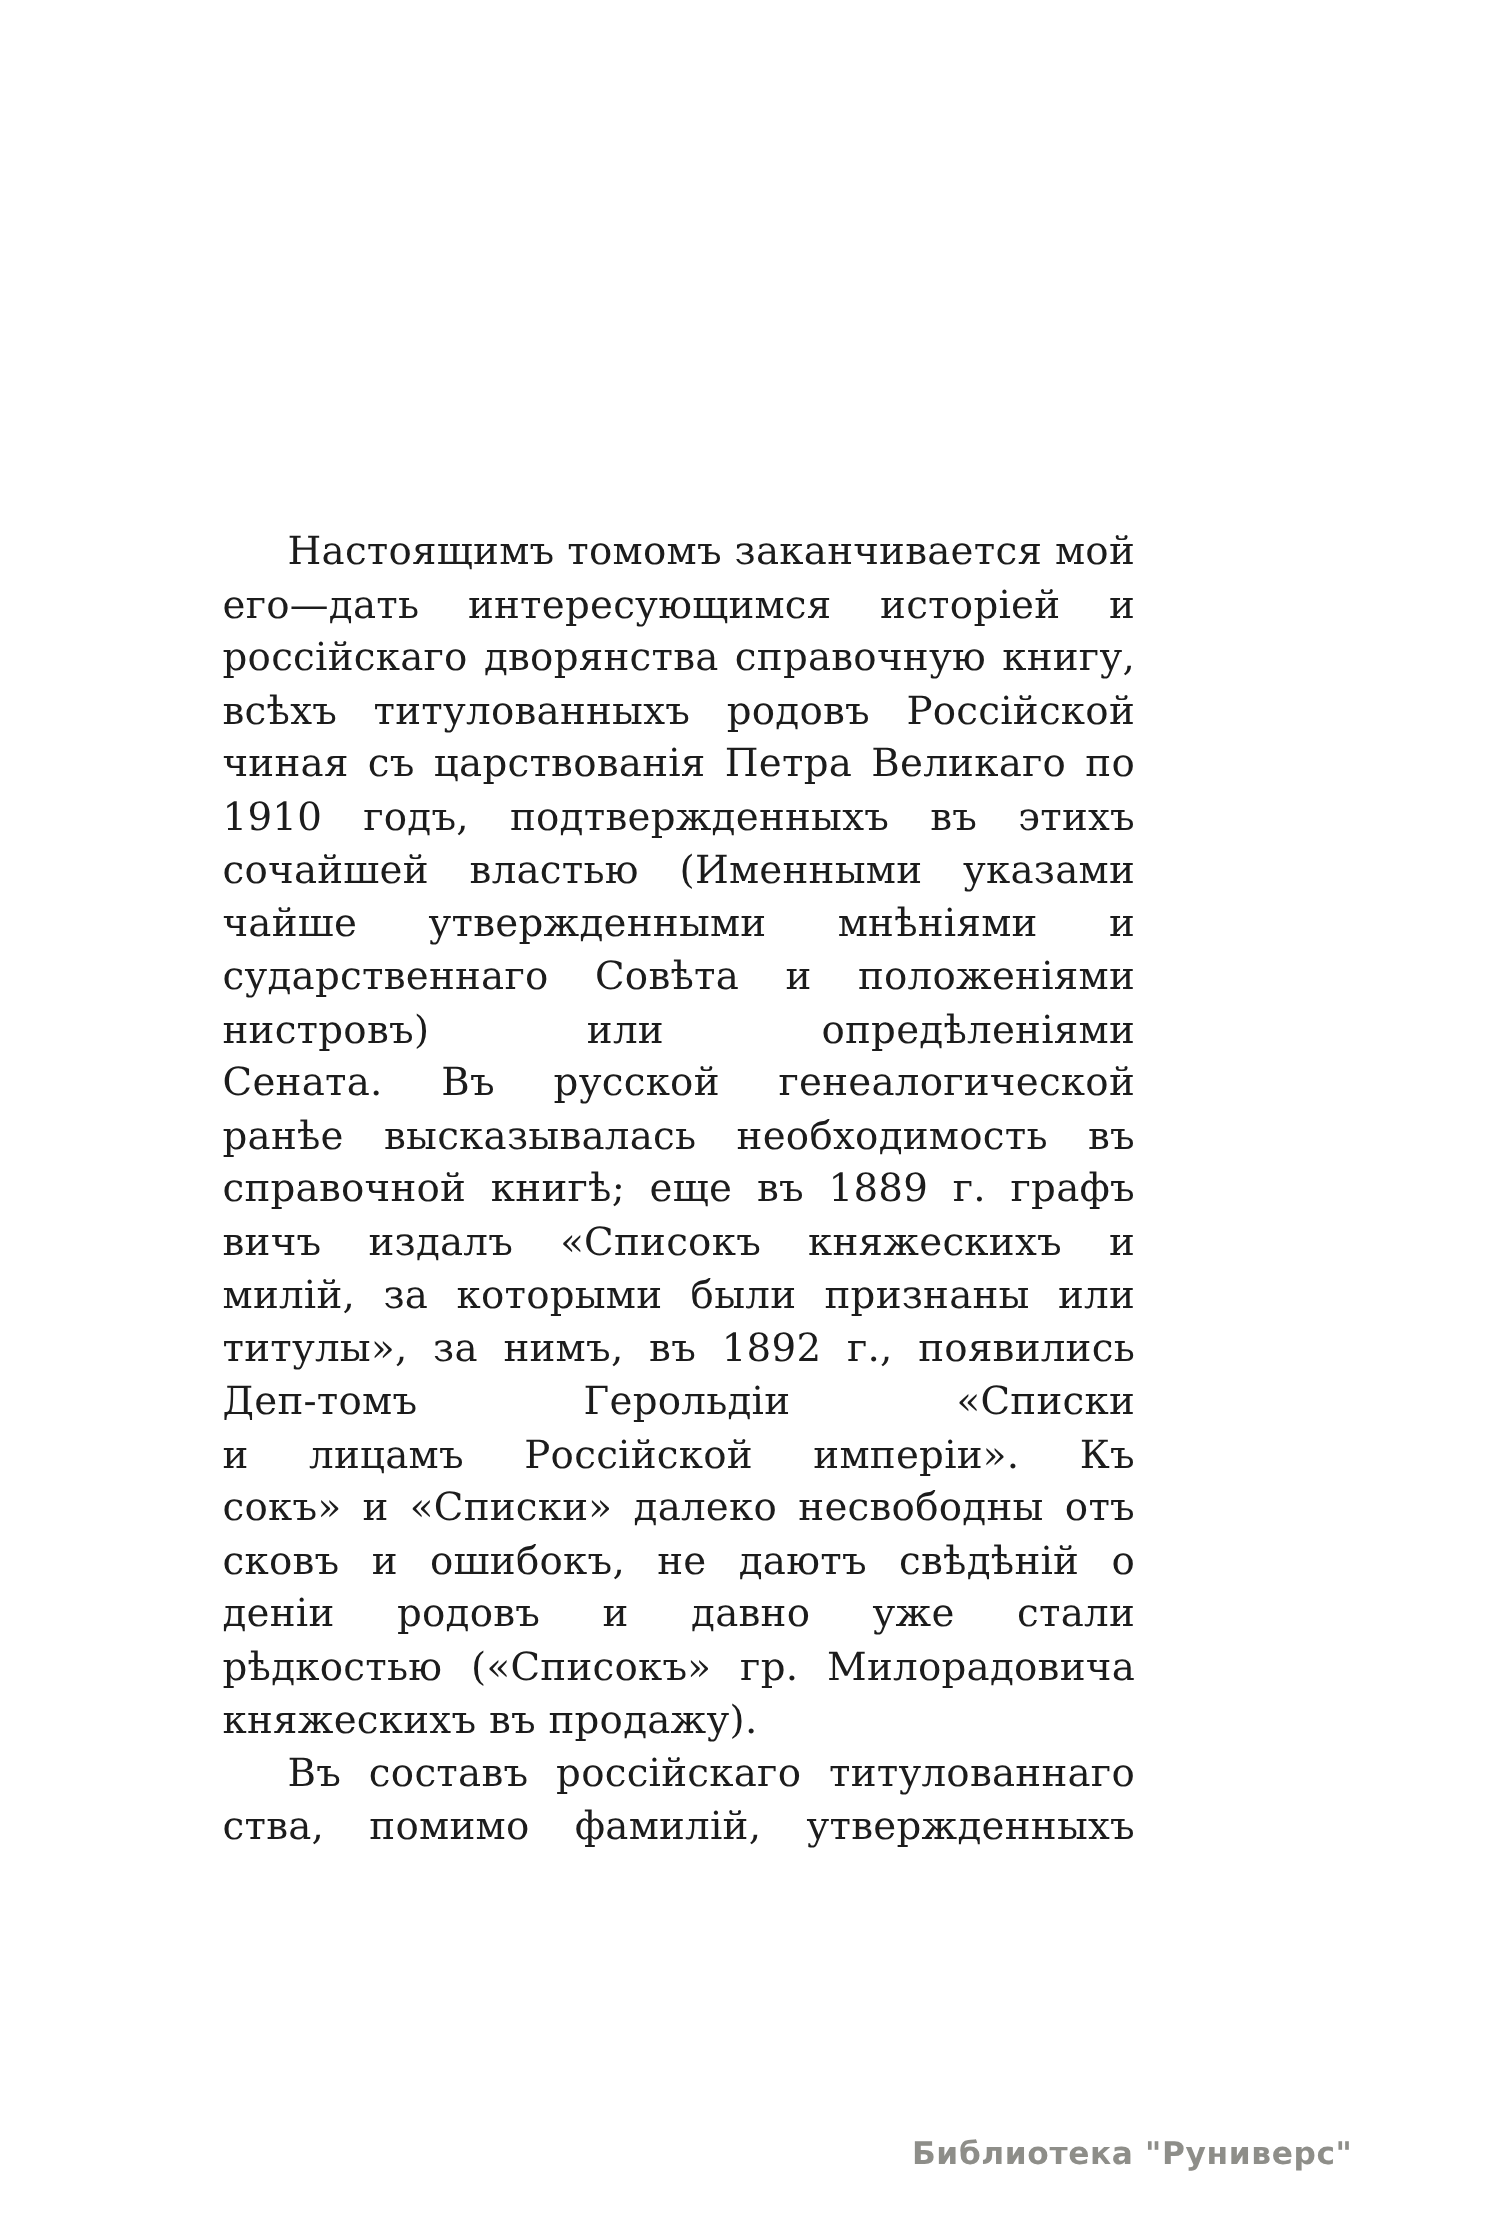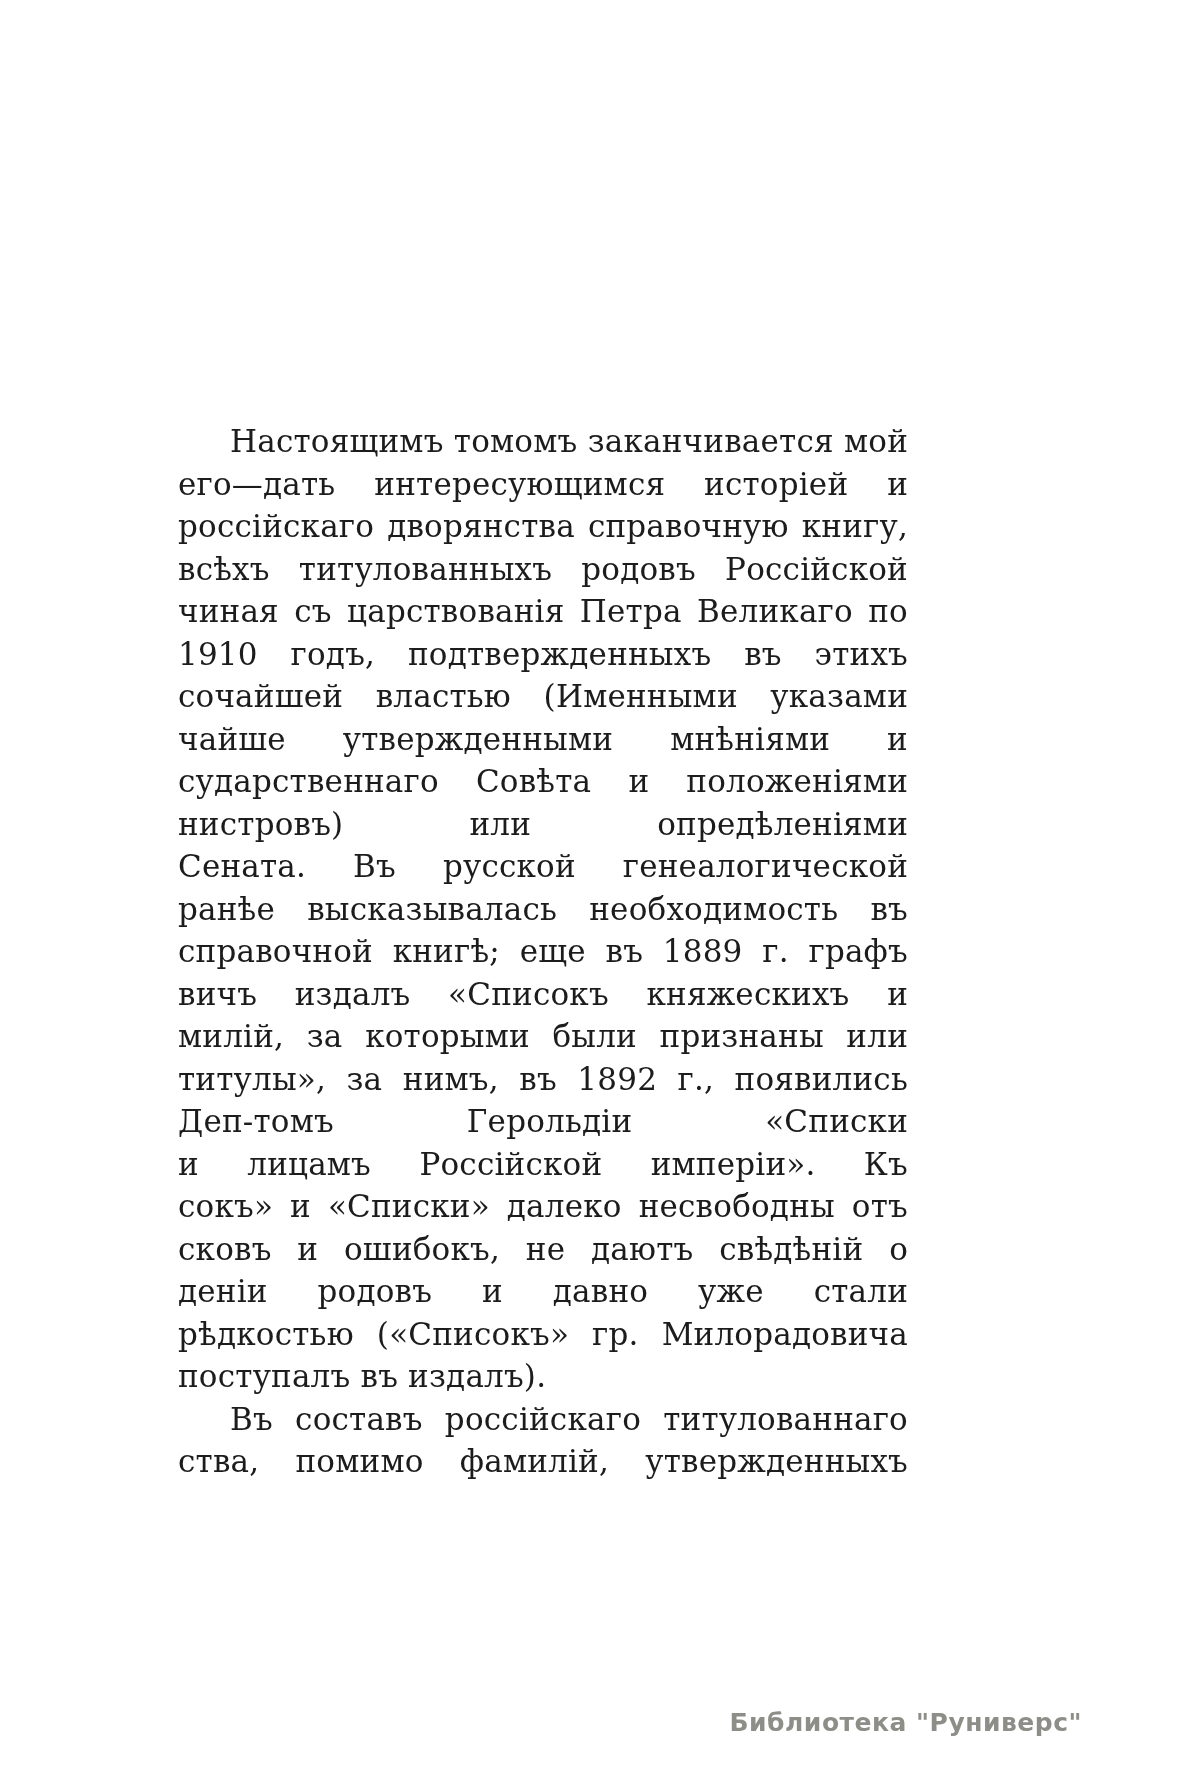--- a/index.html
+++ b/index.html
@@ -74,18 +74,18 @@
       <div class="line">справочной книгѣ; еще въ 1889 г. графъ Милорадо-</div>
       <div class="line">вичъ издалъ «Списокъ княжескихъ и графскихъ фа-</div>
       <div class="line">милій, за которыми были признаны или утверждены</div>
       <div class="line">титулы», за нимъ, въ 1892 г., появились изданные</div>
       <div class="line">Деп-томъ Герольдіи «Списки титулованнымъ родамъ</div>
       <div class="line">и лицамъ Россійской имперіи». Къ сожалѣнію, «Спи-</div>
       <div class="line">сокъ» и «Списки» далеко несвободны отъ пропу-</div>
       <div class="line">сковъ и ошибокъ, не даютъ свѣдѣній о происхож-</div>
       <div class="line">деніи родовъ и давно уже стали библіографической</div>
       <div class="line">рѣдкостью («Списокъ» гр. Милорадовича даже не</div>
-      <div class="line left">поступалъ въ издалъ).</div>
+      <div class="line left">княжескихъ въ продажу).</div>
       <div class="line indent">Въ составъ россійскаго титулованнаго дворян-</div>
       <div class="line">ства, помимо фамилій, утвержденныхъ надлежащимъ</div>
     </div>
   <div class="watermark">Библиотека "Руниверс"</div>
 </div>
 
 </body></html>

